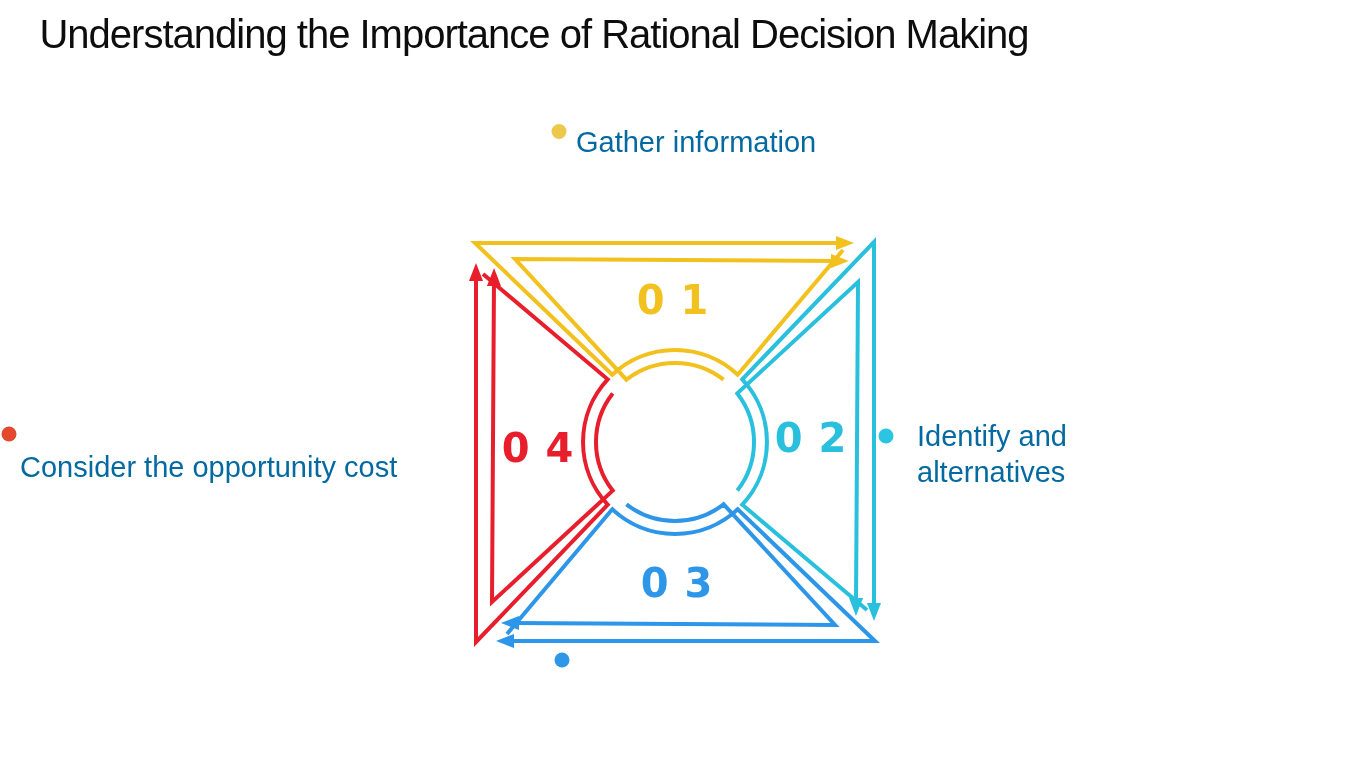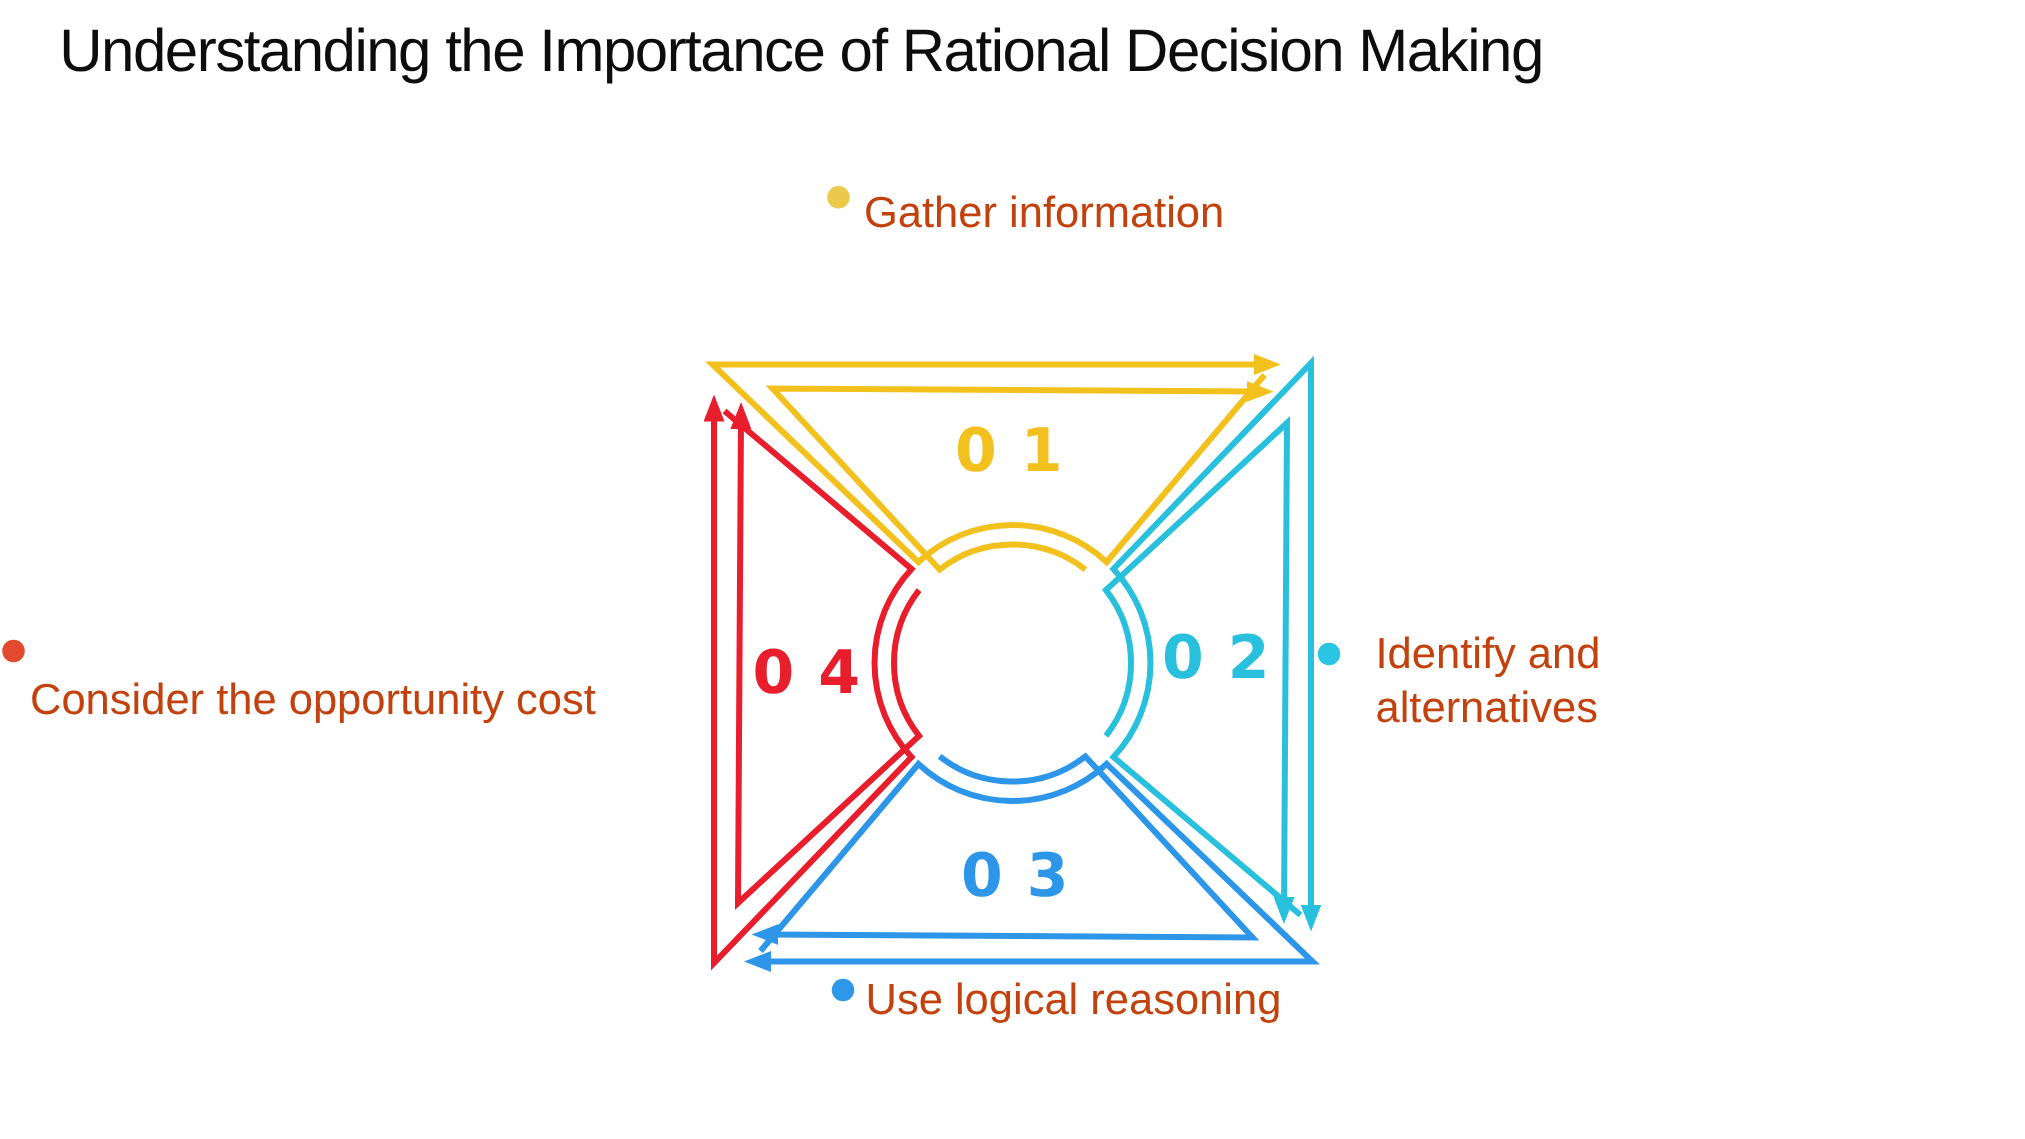--- a/index.html
+++ b/index.html
@@ -6,21 +6,21 @@
   .page{
     position:relative;width:1068px;height:759px;background:#ffffff;overflow:hidden;
     font-family:"Liberation Sans", sans-serif;
   }
   .title{
     position:absolute;left:0;right:0;top:12px;text-align:center;
     font-size:40px;letter-spacing:-1px;color:#0d0d0d;font-weight:400;
   }
   .diagram-svg{position:absolute;left:0;top:0;}
   .step-label{
-    position:absolute;font-size:29px;line-height:36px;color:#c2410c;
+    position:absolute;font-size:29px;line-height:36px;color:#0369a1;
   }
   .lbl-gather{left:576px;top:124px;}
   .lbl-identify{left:897px;top:418px;width:310px;margin-left:20px;}
   .lbl-use{left:577px;top:649px;}
   .lbl-consider{left:20px;top:425px;margin-top:24px;}
   .num{
     font-family:"DejaVu Sans", sans-serif;font-weight:bold;font-size:40px;letter-spacing:1px;
   }
 </style>
 </head>
@@ -73,17 +73,16 @@
     <circle cx="559" cy="131.5" r="7.5" fill="#EDC94B"></circle>
     <circle cx="886" cy="436" r="7.5" fill="#2BC4E2"></circle>
     <circle cx="562" cy="660" r="7.5" fill="#2E97E8"></circle>
     <circle cx="9" cy="434" r="7.5" fill="#E2492D"></circle>
   </svg>
 
   <div class="step-label lbl-gather">Gather information</div>
 
   <div class="step-label lbl-identify">Identify and evaluate alternatives</div>
 
-  <div class="step-label lbl-use">Use logical reasoning</div>
 
   <div class="step-label lbl-consider">Consider the opportunity cost</div>
 
 </div>
 
 </body></html>

